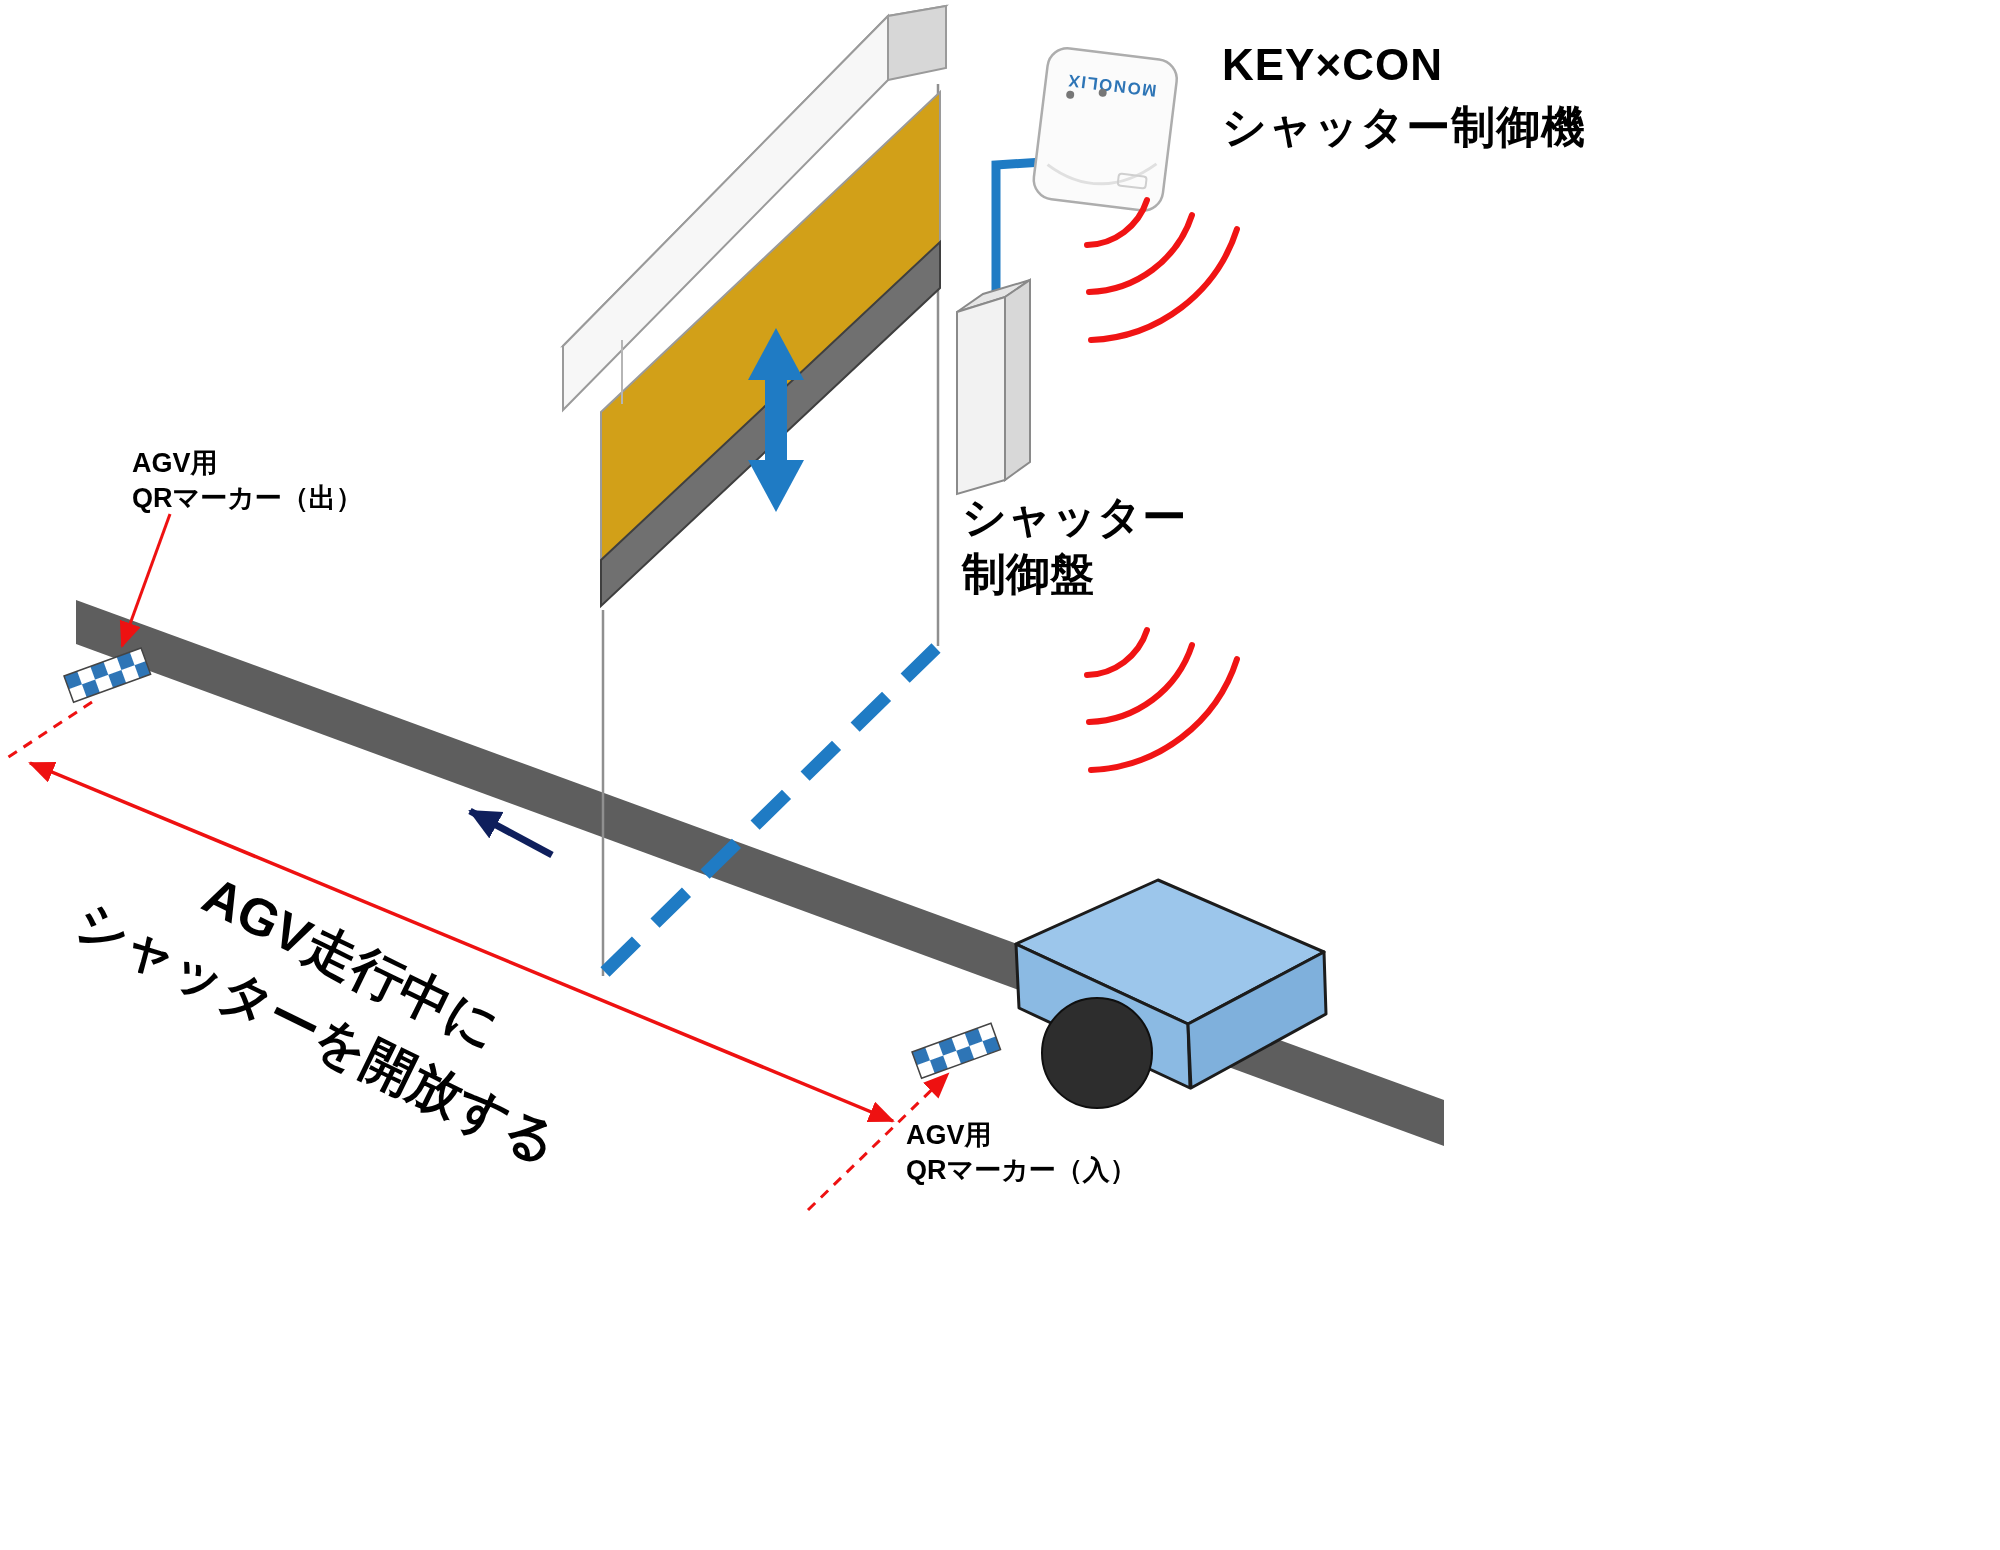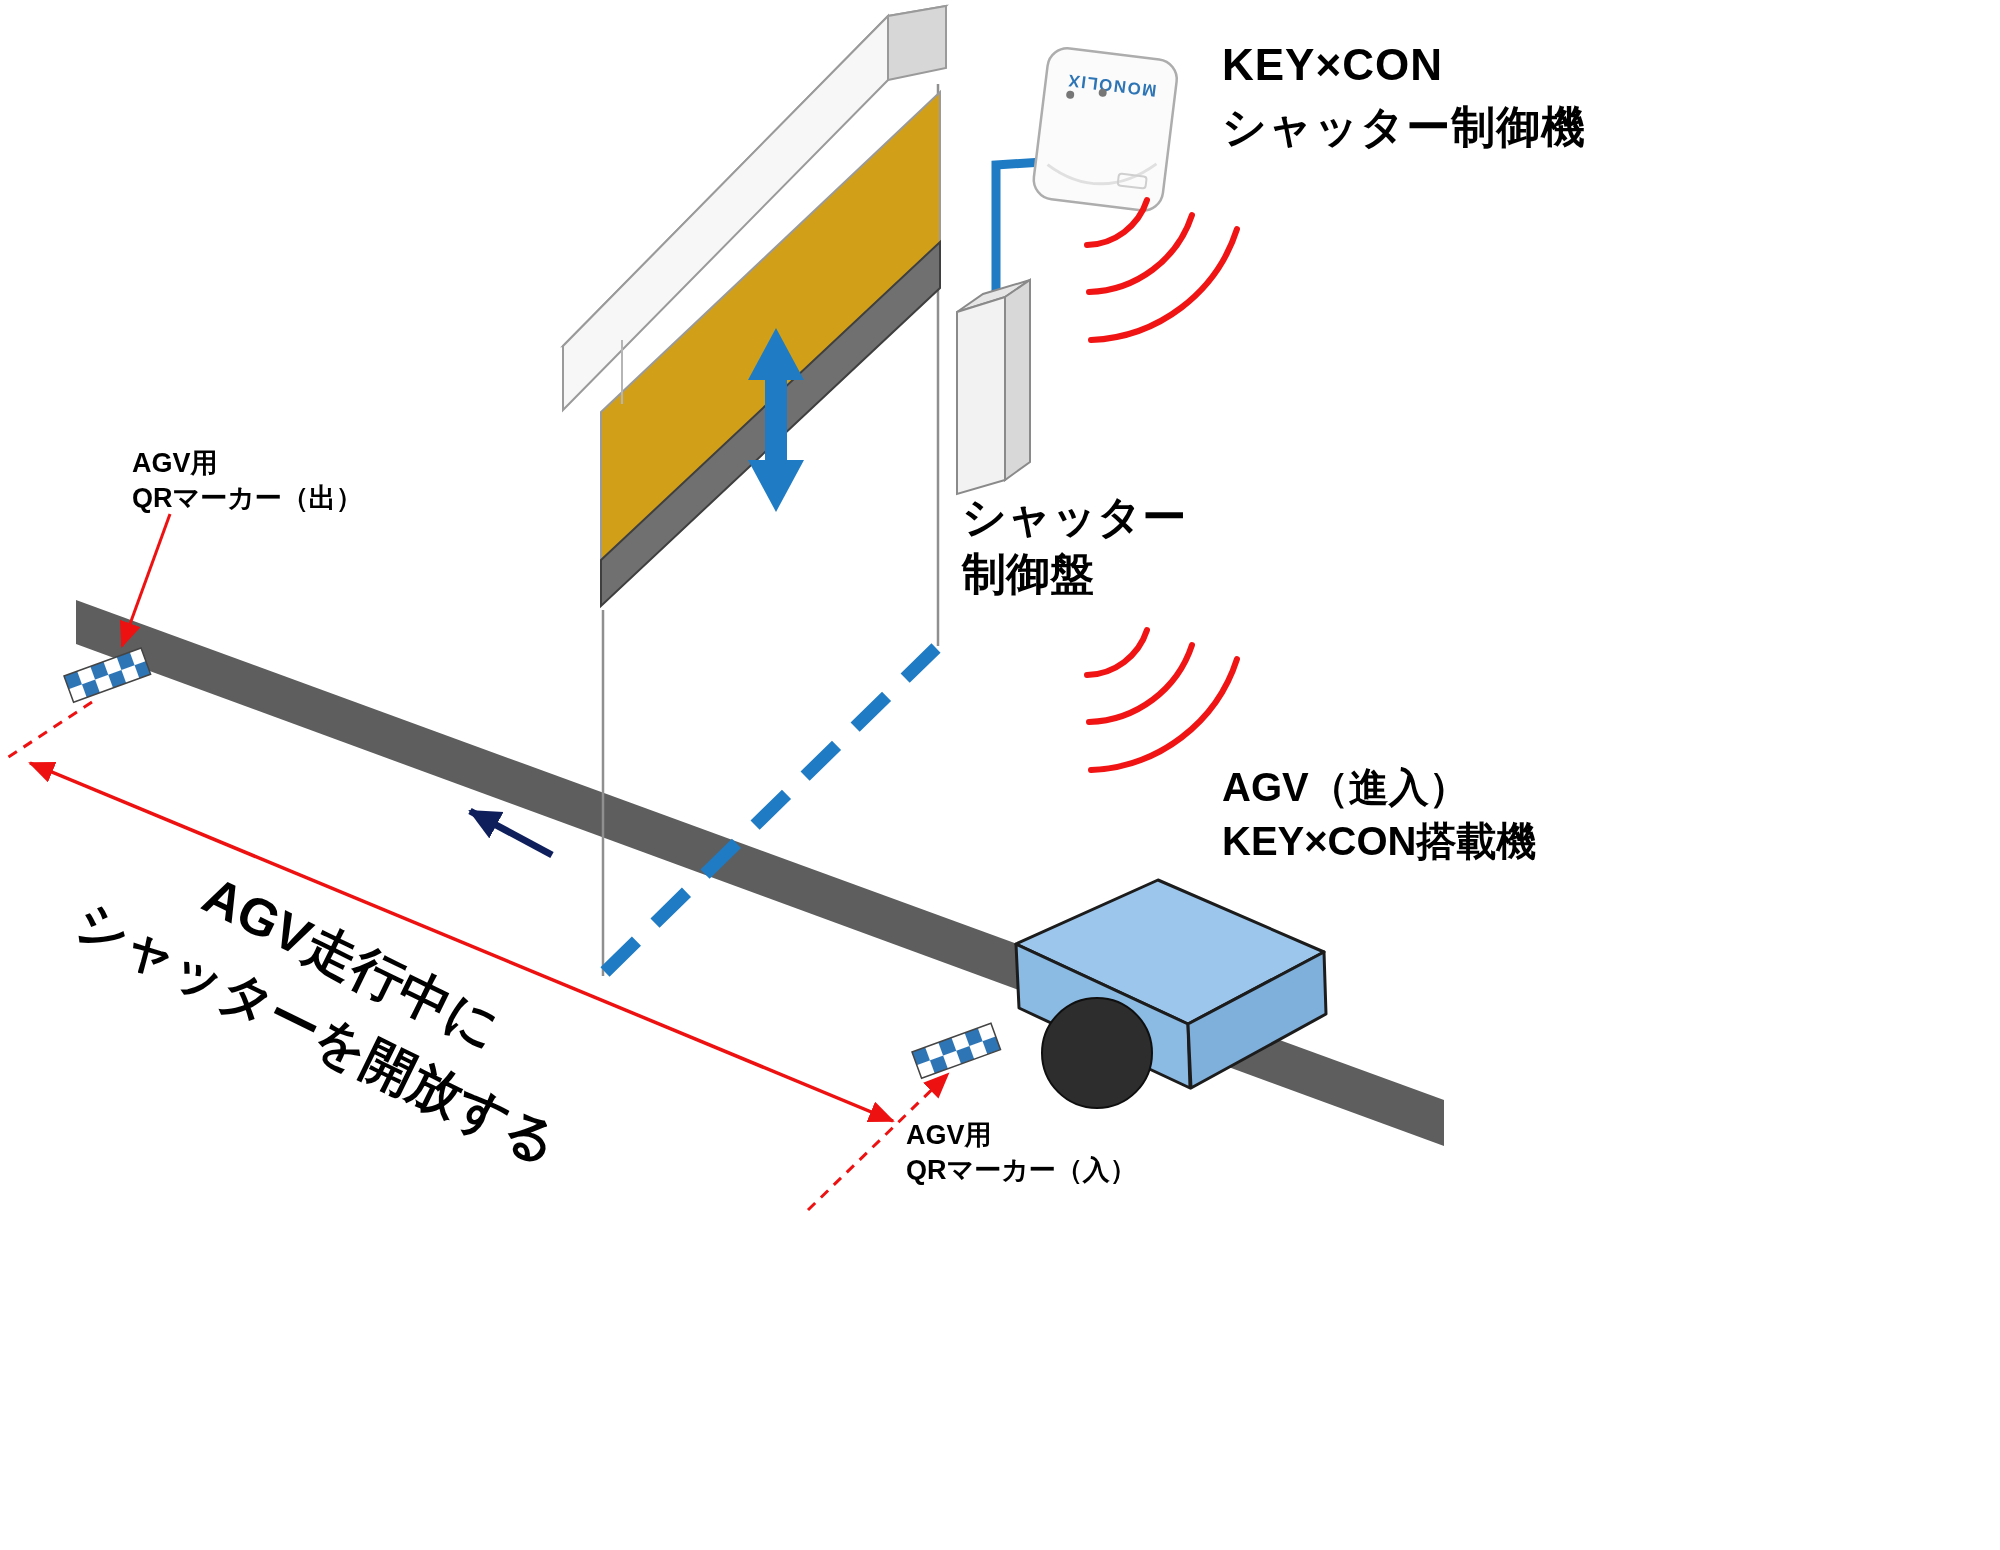--- a/index.html
+++ b/index.html
@@ -129,22 +129,20 @@
 
   <div class="label label-control-panel">シャッター
 制御盤</div>
 
   <div class="label label-controller">KEY×CON
 シャッター制御機</div>
 
   <div class="label label-qr-exit">AGV用
 QRマーカー（出）</div>
 
-  <div class="label label-agv">AGV（進入）
-KEY×CON搭載機</div>
 
   <div class="label label-qr-entry">AGV用
 QRマーカー（入）</div>
 
   <div class="label label-note">AGV走行中に
 シャッターを開放する</div>
 
 </div>
 
 </body></html>

